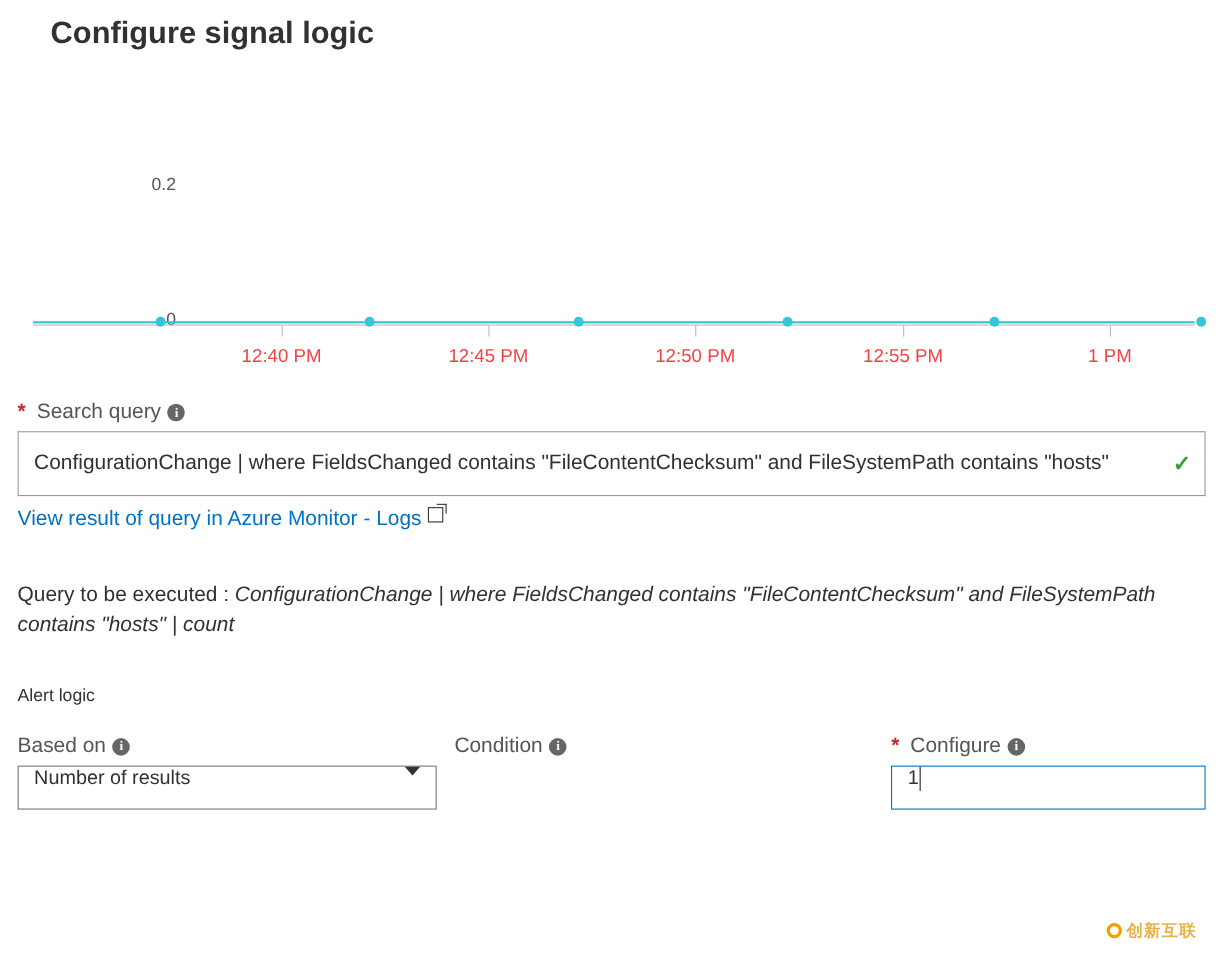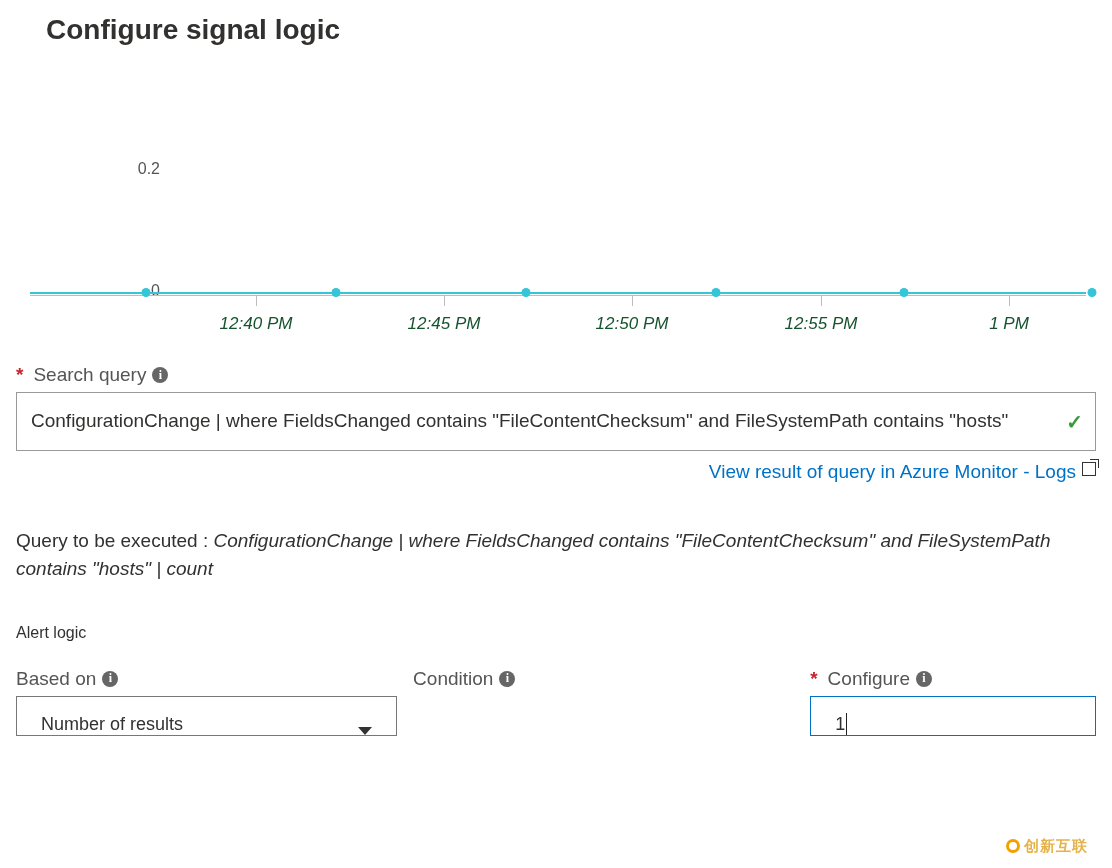--- a/index.html
+++ b/index.html
@@ -58,24 +58,23 @@
     width: 9px;
     height: 9px;
     border-radius: 50%;
     background: #34c6d8;
     transform: translateX(-50%);
   }
   .x-label {
     position: absolute;
     top: 250px;
     font-size: 17px;
-    color: #14532d;
+    color: #ef4444;
     transform: translateX(-50%);
     white-space: nowrap;
-    font-style: italic;
   }
   .field-label {
     font-size: 19px;
     color: #555;
     margin-bottom: 6px;
     display: flex;
     align-items: center;
     gap: 6px;
   }
   .required-star { color: #c5262c; font-weight: 600; margin-right: 4px; }
@@ -99,21 +98,21 @@
     position: relative;
     margin-bottom: 10px;
   }
   .check-icon {
     position: absolute;
     right: 12px; top: 14px;
     color: #3a9a38;
     font-size: 20px;
     font-weight: 700;
   }
-  .link-row { text-align: right; margin: 6px 0 10px 0; }
+  .link-row { text-align: left; margin: 6px 0 10px 0; }
   .link {
     color: #0072c6;
     font-size: 19px;
     text-decoration: none;
   }
   .ext-icon {
     display: inline-block;
     width: 14px; height: 14px;
     border: 1.5px solid #333;
     position: relative;
@@ -142,22 +141,22 @@
     color: #323130;
     margin: 40px 0 26px 0;
   }
   .row { display: flex; gap: 16px; }
   .col { flex: 1; display: flex; flex-direction: column; }
   .col.threshold { flex: 0.75; }
   .select-box, .text-input {
     border: 1px solid #777;
     height: 40px;
     display: flex;
-    align-items: flex-end;
-    padding: 0 24px;
+    align-items: flex-start;
+    padding: 0 14px;
     font-size: 18px;
     background: #fff;
     position: relative;
   }
   .text-input.focused { border: 1px solid #0072c6; }
   .chevron-down {
     margin-left: auto;
     width: 0; height: 0;
     border-left: 7px solid transparent;
     border-right: 7px solid transparent;

